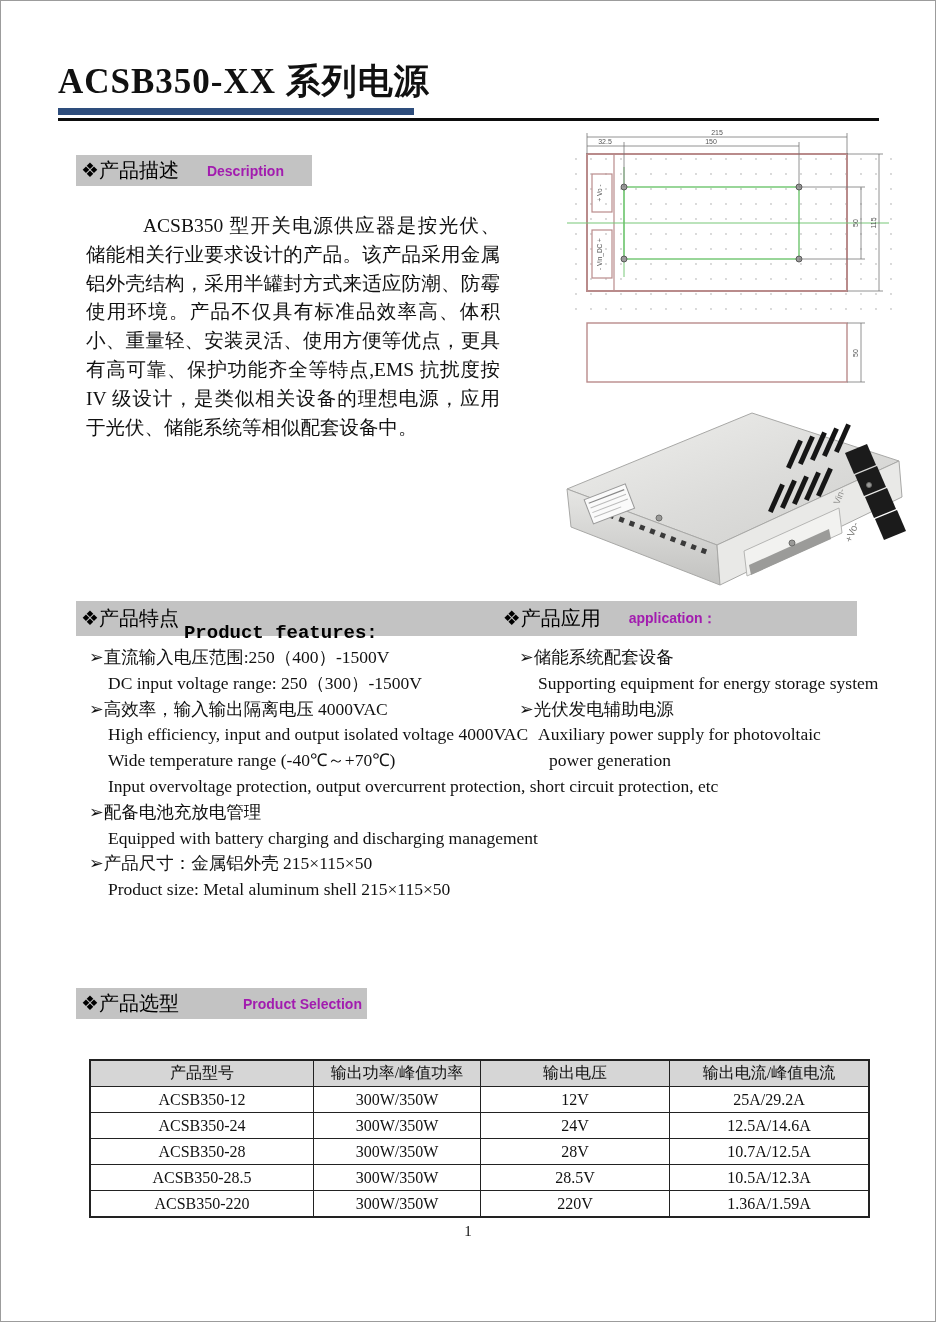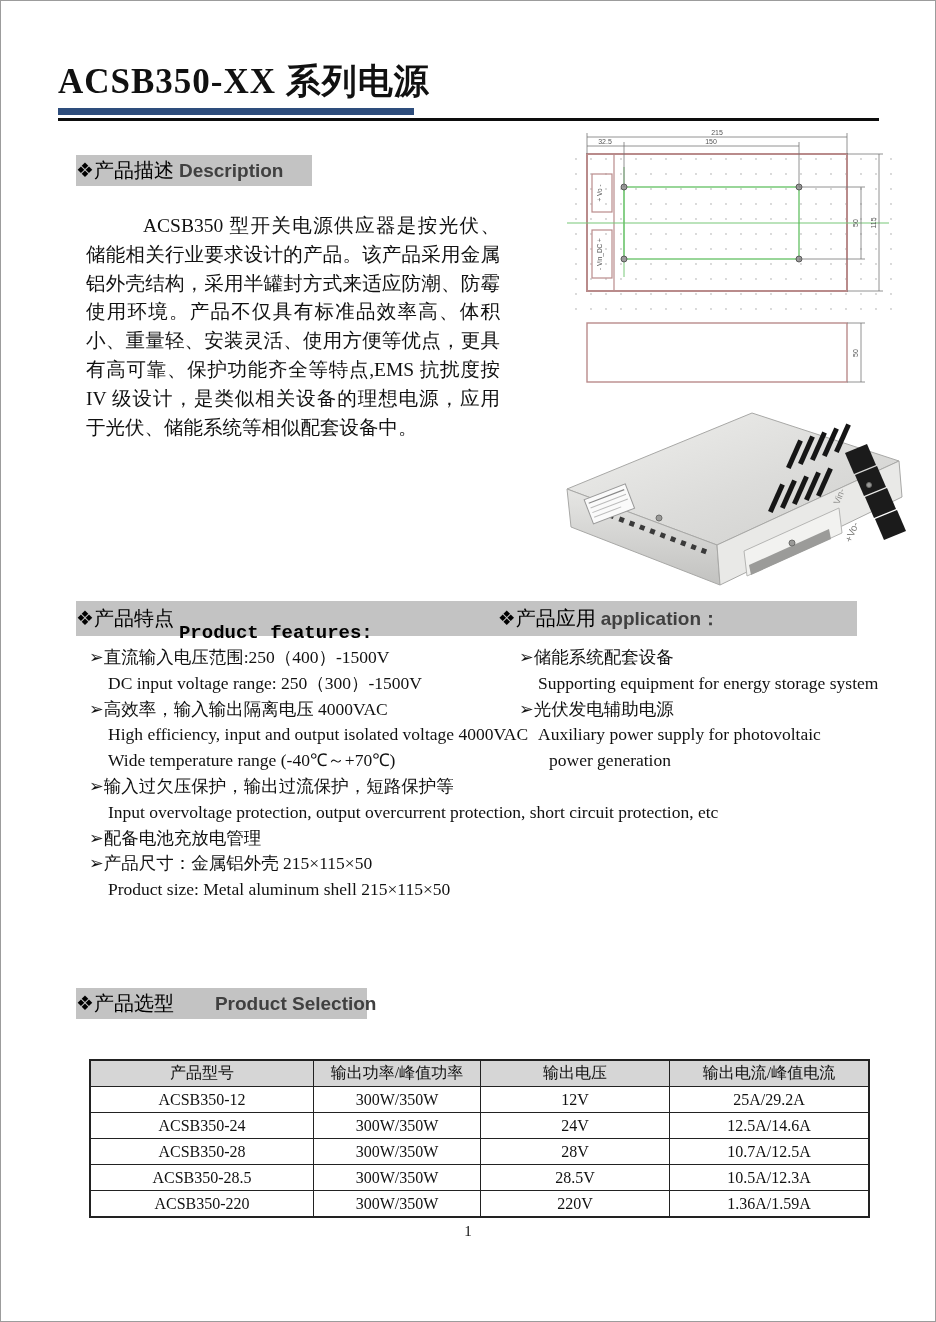--- a/index.html
+++ b/index.html
@@ -11,24 +11,24 @@
   .doc-title{
     position:absolute;left:57px;top:60px;width:830px;
     font-size:35px;font-weight:bold;letter-spacing:1px;line-height:42px;
     font-family:"Liberation Serif", serif;
   }
   .title-bar-blue{position:absolute;left:57px;top:107px;width:356px;height:7px;background:#2e4d7c;}
   .title-bar-black{position:absolute;left:57px;top:117px;width:821px;height:3px;background:#0d0d0d;}
 
   .sec-bar{
     position:absolute;background:#c3c3c3;display:flex;align-items:center;
-    box-sizing:border-box;
+    padding-left:5px;box-sizing:border-box;
   }
   .sec-zh{font-size:20px;font-family:"Liberation Serif", serif;color:#000;white-space:pre;}
-  .sec-en{font-size:19px;font-weight:bold;font-family:"Liberation Sans", sans-serif;color:#404040;white-space:pre;}
+  .sec-en{font-size:14px;font-weight:bold;font-family:"Liberation Sans", sans-serif;color:#a21caf;white-space:pre;margin-left:23px;}
   .sec-en-mono{font-size:19px;font-weight:bold;font-family:"Liberation Mono", monospace;color:#000;white-space:pre;margin-top:28px;}
 
   .desc-para{
     position:absolute;left:85px;top:211px;width:414px;
     font-size:19.5px;line-height:28.8px;text-align:justify;text-indent:57px;
   }
 
   .feat-list{position:absolute;left:88px;top:644px;width:650px;}
   .app-list{position:absolute;left:518px;top:644px;width:370px;}
   .li-zh{font-size:17.5px;line-height:25.8px;white-space:pre;}
@@ -193,23 +193,23 @@
     <span class="sec-zh">❖产品应用 </span>
       <span class="sec-en">application：</span>
   </div>
 
   <div class="feat-list">
     <div class="li-zh">➢直流输入电压范围:250（400）-1500V</div>
     <div class="li-en">DC input voltage range: 250（300）-1500V</div>
     <div class="li-zh">➢高效率，输入输出隔离电压 4000VAC</div>
     <div class="li-en">High efficiency, input and output isolated voltage 4000VAC</div>
     <div class="li-en">Wide temperature range (-40℃～+70℃)</div>
-    <div class="li-zh">➢输入过欠压保护，输出过流保护，短路保护等</div>
     <div class="li-en">Input overvoltage protection, output overcurrent protection, short circuit protection, etc</div>
     <div class="li-zh">➢配备电池充放电管理</div>
+    <div class="li-en">Equipped with battery charging and discharging management</div>
     <div class="li-zh">➢产品尺寸：金属铝外壳 215×115×50</div>
     <div class="li-en">Product size: Metal aluminum shell 215×115×50</div>
   </div>
 
   <div class="app-list">
     <div class="li-zh">➢储能系统配套设备</div>
     <div class="li-en">Supporting equipment for energy storage system</div>
     <div class="li-zh">➢光伏发电辅助电源</div>
     <div class="li-en">Auxiliary power supply for photovoltaic</div>
     <div class="li-en2">power generation</div>

